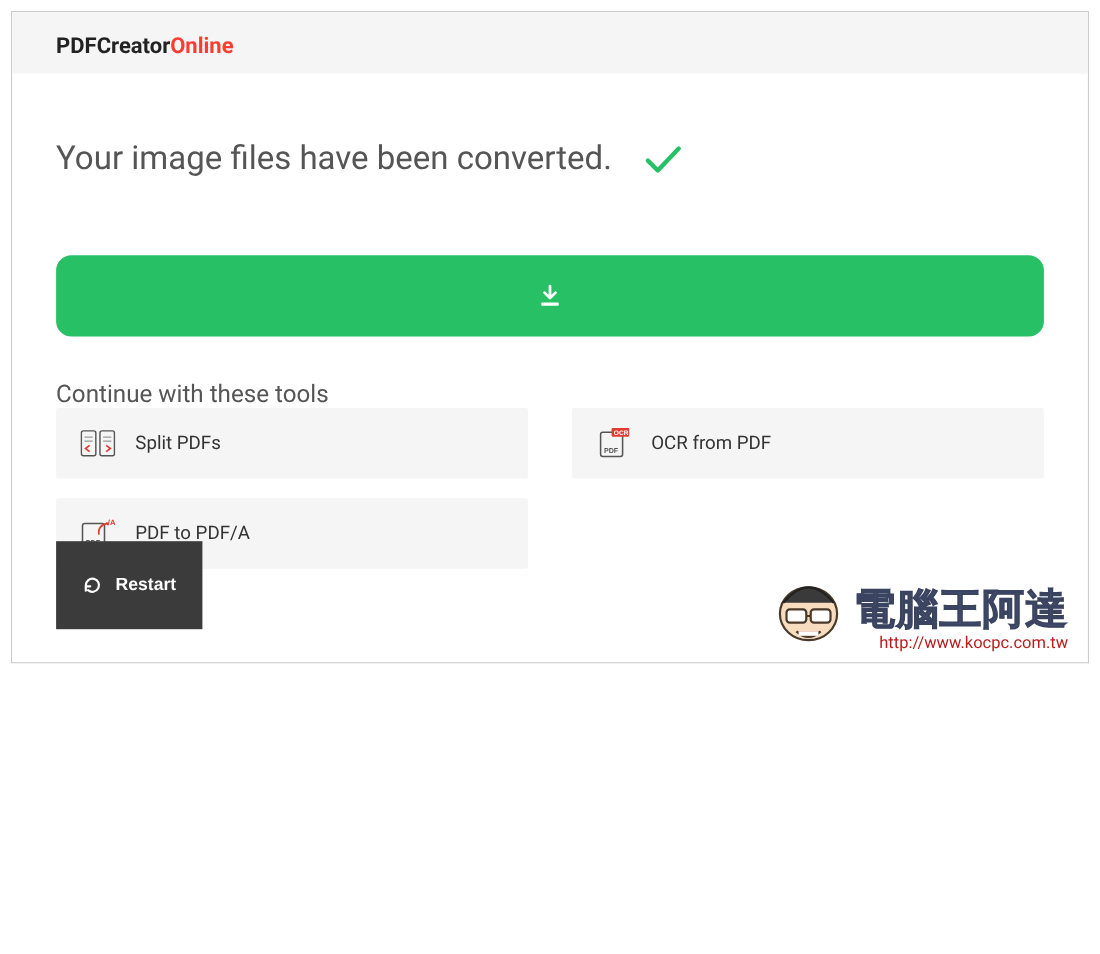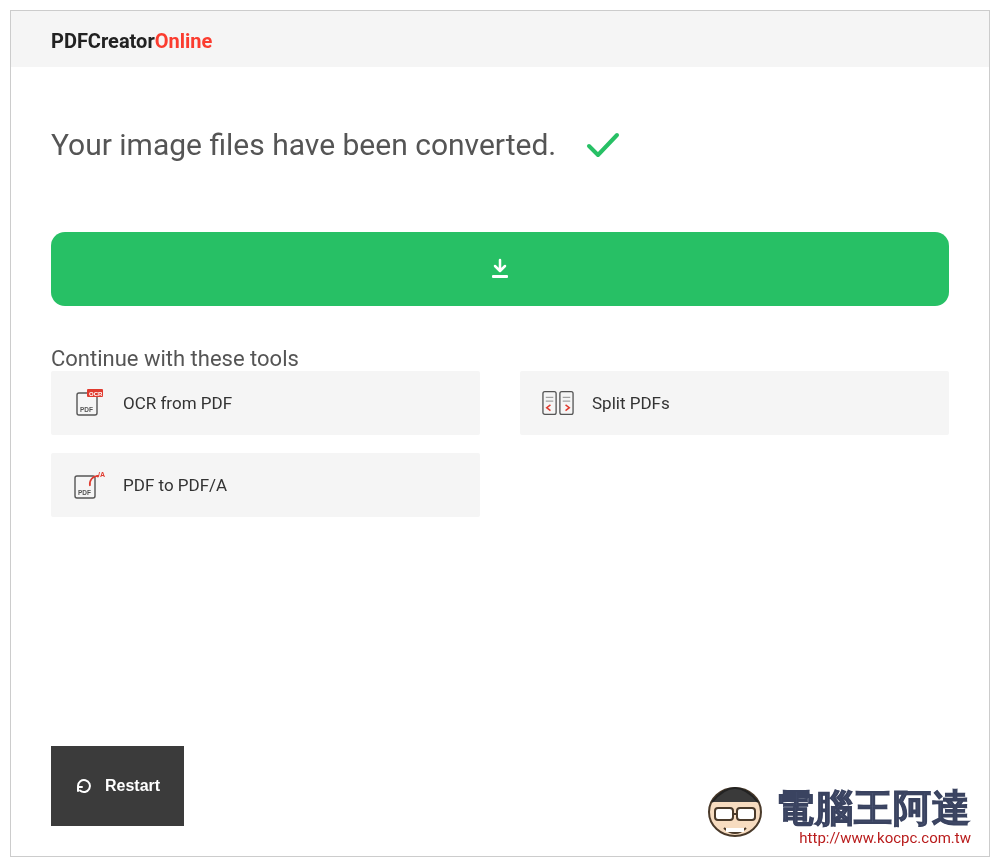--- a/index.html
+++ b/index.html
@@ -7,21 +7,21 @@
     font-family: -apple-system, BlinkMacSystemFont, "Segoe UI", Roboto, Helvetica, Arial, sans-serif;
     background: #ffffff;
     width: 1000px;
     height: 867px;
     overflow: hidden;
     position: relative;
   }
   .frame {
     border: 1px solid #cccccc;
     width: 980px;
-    height: 847px;
+    height: 593px;
     margin: 10px;
     position: relative;
     background: #ffffff;
   }
   .header-bar {
     background: #f5f5f5;
     padding: 18px 40px 14px 40px;
   }
   .logo { font-weight: 700; font-size: 20px; }
   .logo-black { color: #222222; }
@@ -157,51 +157,51 @@
         <svg width="22" height="22" viewBox="0 0 22 22" fill="#ffffff">
             <path d="M11 2v10M6 8l5 5 5-5" stroke="#ffffff" stroke-width="2.5" fill="none" stroke-linecap="round" stroke-linejoin="round"></path>
             <rect x="3" y="17" width="16" height="3" rx="1"></rect>
           </svg>
       </span>
     </button>
 
     <div class="section-title">Continue with these tools</div>
 
     <div class="tools-grid">
-
-      <div class="tool-card">
-        <span class="tool-icon">
-          <svg width="30" height="30" viewBox="0 0 30 30">
-            <rect x="3" y="5" width="20" height="22" rx="2" fill="none" stroke="#555" stroke-width="1.4"></rect>
-            <text x="6" y="24" font-size="6.5" fill="#555" font-family="Arial" font-weight="600">PDF</text>
-            <rect x="13" y="1" width="16" height="8" rx="1" fill="#e03b2f"></rect>
-            <text x="15" y="7.5" font-size="6" fill="#fff" font-family="Arial" font-weight="700">OCR</text>
-          </svg>
-        </span>
-        <span>OCR from PDF</span>
-      </div>
 
       <div class="tool-card">
         <span class="tool-icon">
           <svg width="34" height="28" viewBox="0 0 34 28">
             <rect x="1" y="2" width="14" height="24" rx="2" fill="none" stroke="#555" stroke-width="1.4"></rect>
             <rect x="19" y="2" width="14" height="24" rx="2" fill="none" stroke="#555" stroke-width="1.4"></rect>
             <line x1="4" y1="8" x2="12" y2="8" stroke="#999" stroke-width="1.2"></line>
             <line x1="4" y1="12" x2="12" y2="12" stroke="#999" stroke-width="1.2"></line>
             <line x1="22" y1="8" x2="30" y2="8" stroke="#999" stroke-width="1.2"></line>
             <line x1="22" y1="12" x2="30" y2="12" stroke="#999" stroke-width="1.2"></line>
             <path d="M9 22l-4-3 4-3" fill="none" stroke="#e03b2f" stroke-width="1.6"></path>
             <path d="M25 22l4-3-4-3" fill="none" stroke="#e03b2f" stroke-width="1.6"></path>
           </svg>
         </span>
         <span>Split PDFs</span>
       </div>
 
       <div class="tool-card">
         <span class="tool-icon">
+          <svg width="30" height="30" viewBox="0 0 30 30">
+            <rect x="3" y="5" width="20" height="22" rx="2" fill="none" stroke="#555" stroke-width="1.4"></rect>
+            <text x="6" y="24" font-size="6.5" fill="#555" font-family="Arial" font-weight="600">PDF</text>
+            <rect x="13" y="1" width="16" height="8" rx="1" fill="#e03b2f"></rect>
+            <text x="15" y="7.5" font-size="6" fill="#fff" font-family="Arial" font-weight="700">OCR</text>
+          </svg>
+        </span>
+        <span>OCR from PDF</span>
+      </div>
+
+      <div class="tool-card">
+        <span class="tool-icon">
           <svg width="32" height="30" viewBox="0 0 32 30">
             <rect x="2" y="6" width="20" height="22" rx="2" fill="none" stroke="#555" stroke-width="1.4"></rect>
             <text x="5" y="25" font-size="6.5" fill="#555" font-family="Arial" font-weight="600">PDF</text>
             <path d="M17 16 A8 8 0 0 1 25 6" fill="none" stroke="#e03b2f" stroke-width="1.6"></path>
             <path d="M23 5 l3 0 l-1 3z" fill="#e03b2f"></path>
             <text x="25" y="7" font-size="7" fill="#e03b2f" font-family="Arial" font-weight="700">/A</text>
           </svg>
         </span>
         <span>PDF to PDF/A</span>
       </div>

